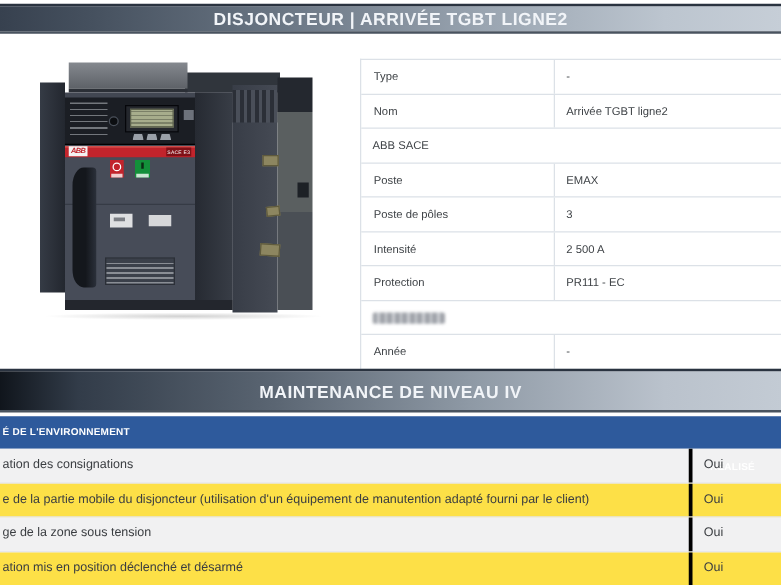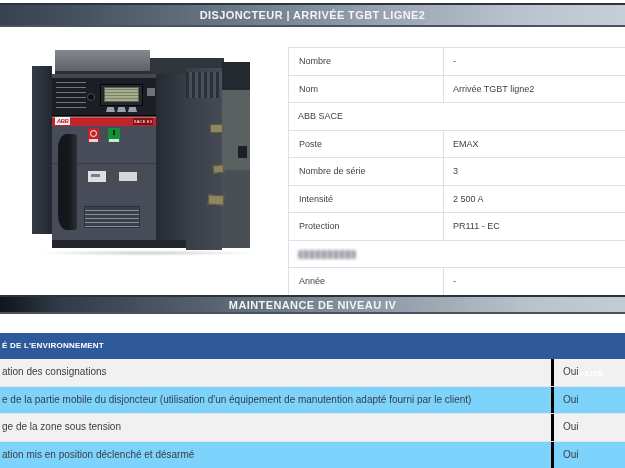--- a/index.html
+++ b/index.html
@@ -9,28 +9,28 @@
     -webkit-font-smoothing:antialiased;
   }
   
   .bar{
     position:absolute;left:0;width:625px;height:24px;
     display:flex;align-items:center;justify-content:center;
     border-top:2px solid #2a3340;border-bottom:2px solid #49535f;
     box-sizing:border-box;
   }
   .bar span{
-    color:#f1f4f8;font-size:11px;font-weight:bold;letter-spacing:.4px;
+    color:#f1f4f8;font-size:14px;font-weight:bold;letter-spacing:.4px;
   }
   .bar-top{
     top:3px;
     background:linear-gradient(90deg,#37414f 0%,#46515f 12%,#6d7987 38%,#9aa5b1 62%,#bcc5cf 85%,#c6ced7 100%);
   }
   .bar-maint{
-    top:295px;height:19px;
+    top:295px;height:35px;
     background:linear-gradient(90deg,#10151c 0%,#323c49 10%,#59listen 0,#5a листов 0,#5a6572 35%,#8e99a5 60%,#bac2cc 85%,#c3cbd4 100%);
   }
   
   .breaker{position:absolute;left:32px;top:46px;width:220px;height:214px;}
   .breaker div{position:absolute;box-sizing:border-box;}
   .bk-left{left:0;top:20px;width:20px;height:168px;background:linear-gradient(90deg,#353b45,#23272f);}
   .bk-cap{left:23px;top:4px;width:95px;height:24px;background:linear-gradient(#85898f,#5d6167);border-bottom:3px solid #2b2f36;}
   .bk-topplate{left:116px;top:12px;width:76px;height:16px;background:#30353c;}
   .bk-body{left:20px;top:28px;width:134px;height:174px;background:#424752;}
   .bk-shade{left:124px;top:28px;width:30px;height:166px;background:linear-gradient(90deg,#262a32,#383d46);}
@@ -99,21 +99,21 @@
     font-size:8px;font-weight:bold;letter-spacing:.2px;
   }
   .check-header .c-desc{line-height:26px;padding-left:2px;}
   .check-header .c-real{line-height:26px;text-align:center;padding-right:5px;border-left:1px solid #ec4899;margin-top:28px;}
   .c-desc{width:551px;box-sizing:border-box;}
   .c-real{flex:1;box-sizing:border-box;}
   .check-row{display:flex;height:26.5px;border-bottom:1px solid #e3e4e6;font-size:10px;color:#3a3d41;}
   .check-row .c-desc{line-height:26.5px;padding-left:2px;white-space:nowrap;overflow:hidden;}
   .check-row .c-real{line-height:26.5px;padding-left:9px;border-left:3px solid #000000;}
   .check-row.odd{background:#f1f1f2;}
-  .check-row.even{background:#7dd3fc;}
+  .check-row.even{background:#fde047;}
 </style>
 </head>
 <body>
 
 <div class="bar bar-top">
   <span>DISJONCTEUR | ARRIVÉE TGBT LIGNE2</span>
 </div>
 
 <div class="breaker">
   <div class="bk-shadow"></div>
@@ -155,36 +155,36 @@
   <div class="bk-win1">
       <em></em>
     </div>
   <div class="bk-win2"></div>
   <div class="bk-rating"></div>
   <div class="bk-base"></div>
 </div>
 
 <div class="info-table">
   <div class="info-row">
-    <div class="info-label">Nombre</div>
+    <div class="info-label">Type</div>
     <div class="info-value">-</div>
   </div>
   <div class="info-row">
     <div class="info-label">Nom</div>
     <div class="info-value">Arrivée TGBT ligne2</div>
   </div>
   <div class="info-row">
     <div class="info-value">ABB SACE</div>
   </div>
   <div class="info-row">
     <div class="info-label">Poste</div>
     <div class="info-value">EMAX</div>
   </div>
   <div class="info-row">
-    <div class="info-label">Nombre de série</div>
+    <div class="info-label">Poste de pôles</div>
     <div class="info-value">3</div>
   </div>
   <div class="info-row">
     <div class="info-label">Intensité</div>
     <div class="info-value">2 500 A</div>
   </div>
   <div class="info-row">
     <div class="info-label">Protection</div>
     <div class="info-value">PR111 - EC</div>
   </div>

